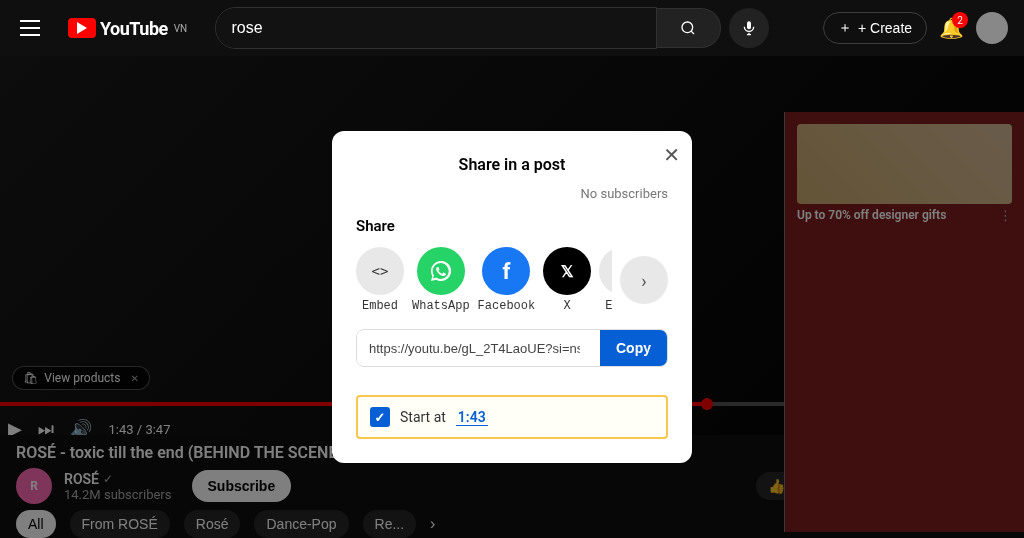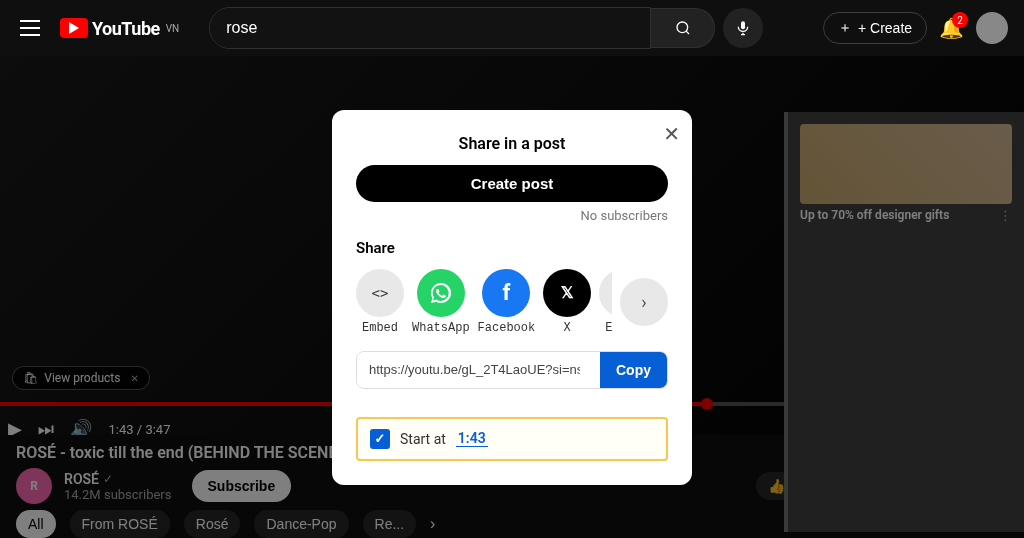--- a/index.html
+++ b/index.html
@@ -3,21 +3,21 @@
   <meta charset="utf-8">
   <style>
     * { box-sizing: border-box; margin: 0; padding: 0; }
     body { font-family: 'Roboto', Arial, sans-serif; background: #0f0f0f; color: #fff; width: 1024px; height: 538px; overflow: hidden; position: relative; }
 
     
     .header {
       display: flex; align-items: center; background: #0f0f0f; padding: 0 16px; height: 56px;
       position: relative; z-index: 10;
     }
-    .header-left { display: flex; align-items: center; gap: 16px; }
+    .header-left { display: flex; align-items: center; gap: 24px; }
     .hamburger { display: flex; flex-direction: column; gap: 5px; cursor: pointer; padding: 4px; }
     .hamburger span { width: 20px; height: 2px; background: #fff; display: block; }
     .yt-logo { display: flex; align-items: center; gap: 4px; }
     .yt-icon { background: #ff0000; border-radius: 4px; width: 28px; height: 20px; display: flex; align-items: center; justify-content: center; }
     .yt-icon::after { content: ''; border-left: 10px solid #fff; border-top: 6px solid transparent; border-bottom: 6px solid transparent; }
     .yt-text { color: #fff; font-size: 18px; font-weight: 700; letter-spacing: -0.5px; }
     .yt-country { color: #aaa; font-size: 10px; vertical-align: super; margin-left: 2px; }
 
     .search-bar { display: flex; align-items: center; margin: 0 auto; }
     .search-input-wrap { display: flex; align-items: center; border: 1px solid #303030; border-radius: 24px 0 0 24px; overflow: hidden; }
@@ -76,21 +76,21 @@
     .url-text { flex: 1; padding: 10px 12px; font-size: 13px; color: #444; border: none; outline: none; background: #fff; }
     .copy-btn { background: #065fd4; color: #fff; border: none; padding: 10px 16px; font-size: 14px; font-weight: 600; cursor: pointer; }
 
     .start-at-row { display: flex; align-items: center; gap: 10px; margin-top: 28px; padding: 10px 12px; border: 2px solid #f9c74f; border-radius: 4px; background: #fffef7; }
     .checkbox-icon { width: 20px; height: 20px; background: #065fd4; border-radius: 3px; display: flex; align-items: center; justify-content: center; cursor: pointer; flex-shrink: 0; }
     .checkbox-icon::after { content: '✓'; color: #fff; font-size: 13px; font-weight: 700; }
     .start-at-label { font-size: 14px; color: #333; }
     .start-at-time { color: #065fd4; font-size: 14px; font-weight: 600; border-bottom: 1px solid #065fd4; padding: 0 2px; cursor: pointer; }
 
     
-    .side-panel { position: absolute; right: 0; top: 56px; width: 240px; height: 420px; background: #404040; overflow: hidden; border-left: 4px solid #737373; }
+    .side-panel { position: absolute; right: 0; top: 56px; width: 240px; height: 420px; background: #7f1d1d; overflow: hidden; border-left: 1px solid #737373; }
     .side-ad { padding: 8px 12px; }
     .side-ad-title { font-size: 12px; font-weight: 600; margin-bottom: 4px; }
     .side-ad-desc { font-size: 11px; color: #aaa; }
     .side-ad-thumb { width: 100%; height: 80px; background: linear-gradient(45deg, #c8a96e, #d4b896); border-radius: 4px; margin-top: 4px; }
   </style>
 </head>
 <body>
 
 <div class="header">
   <div class="header-left">
@@ -216,21 +216,20 @@
         </div>
         <button style="background:transparent;border:none;color:#aaa;cursor:pointer;">⋮</button>
       </div>
     </div>
   </div>
 
   <div class="modal-overlay">
     <div class="modal">
       <button class="modal-close">✕</button>
       <div class="modal-title">Share in a post</div>
-      <button class="create-post-btn">Create post</button>
       <div class="no-subs">No subscribers</div>
       <div class="share-section-title">Share</div>
       <div style="display:flex;align-items:center;gap:8px;">
         <div class="share-icons">
 
           <div class="share-icon-item">
             <div class="share-icon-circle" style="background:#e8e8e8;color:#333;font-size:14px;font-family:monospace;">&lt;&gt;</div>
             <span class="share-icon-label">Embed</span>
           </div>
 

